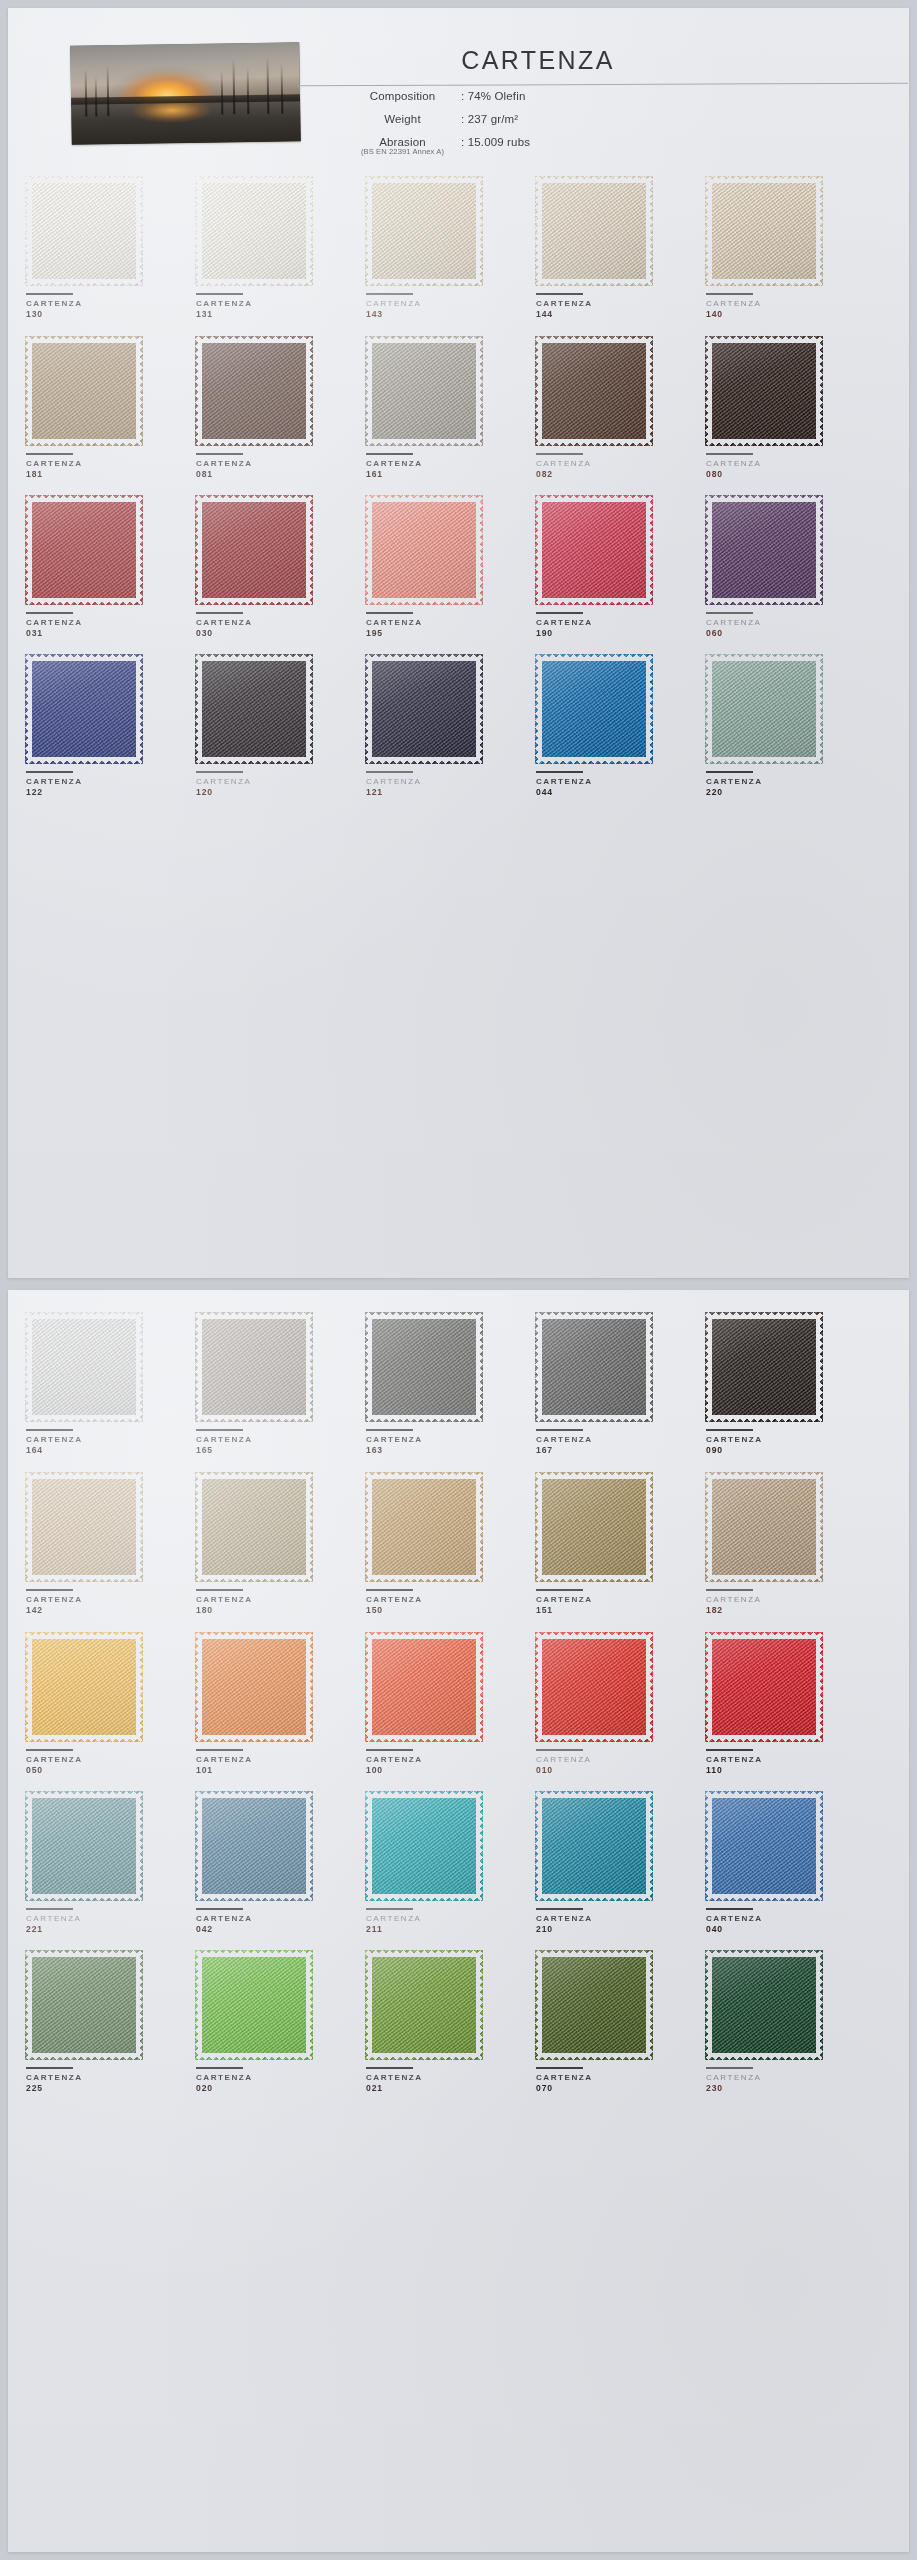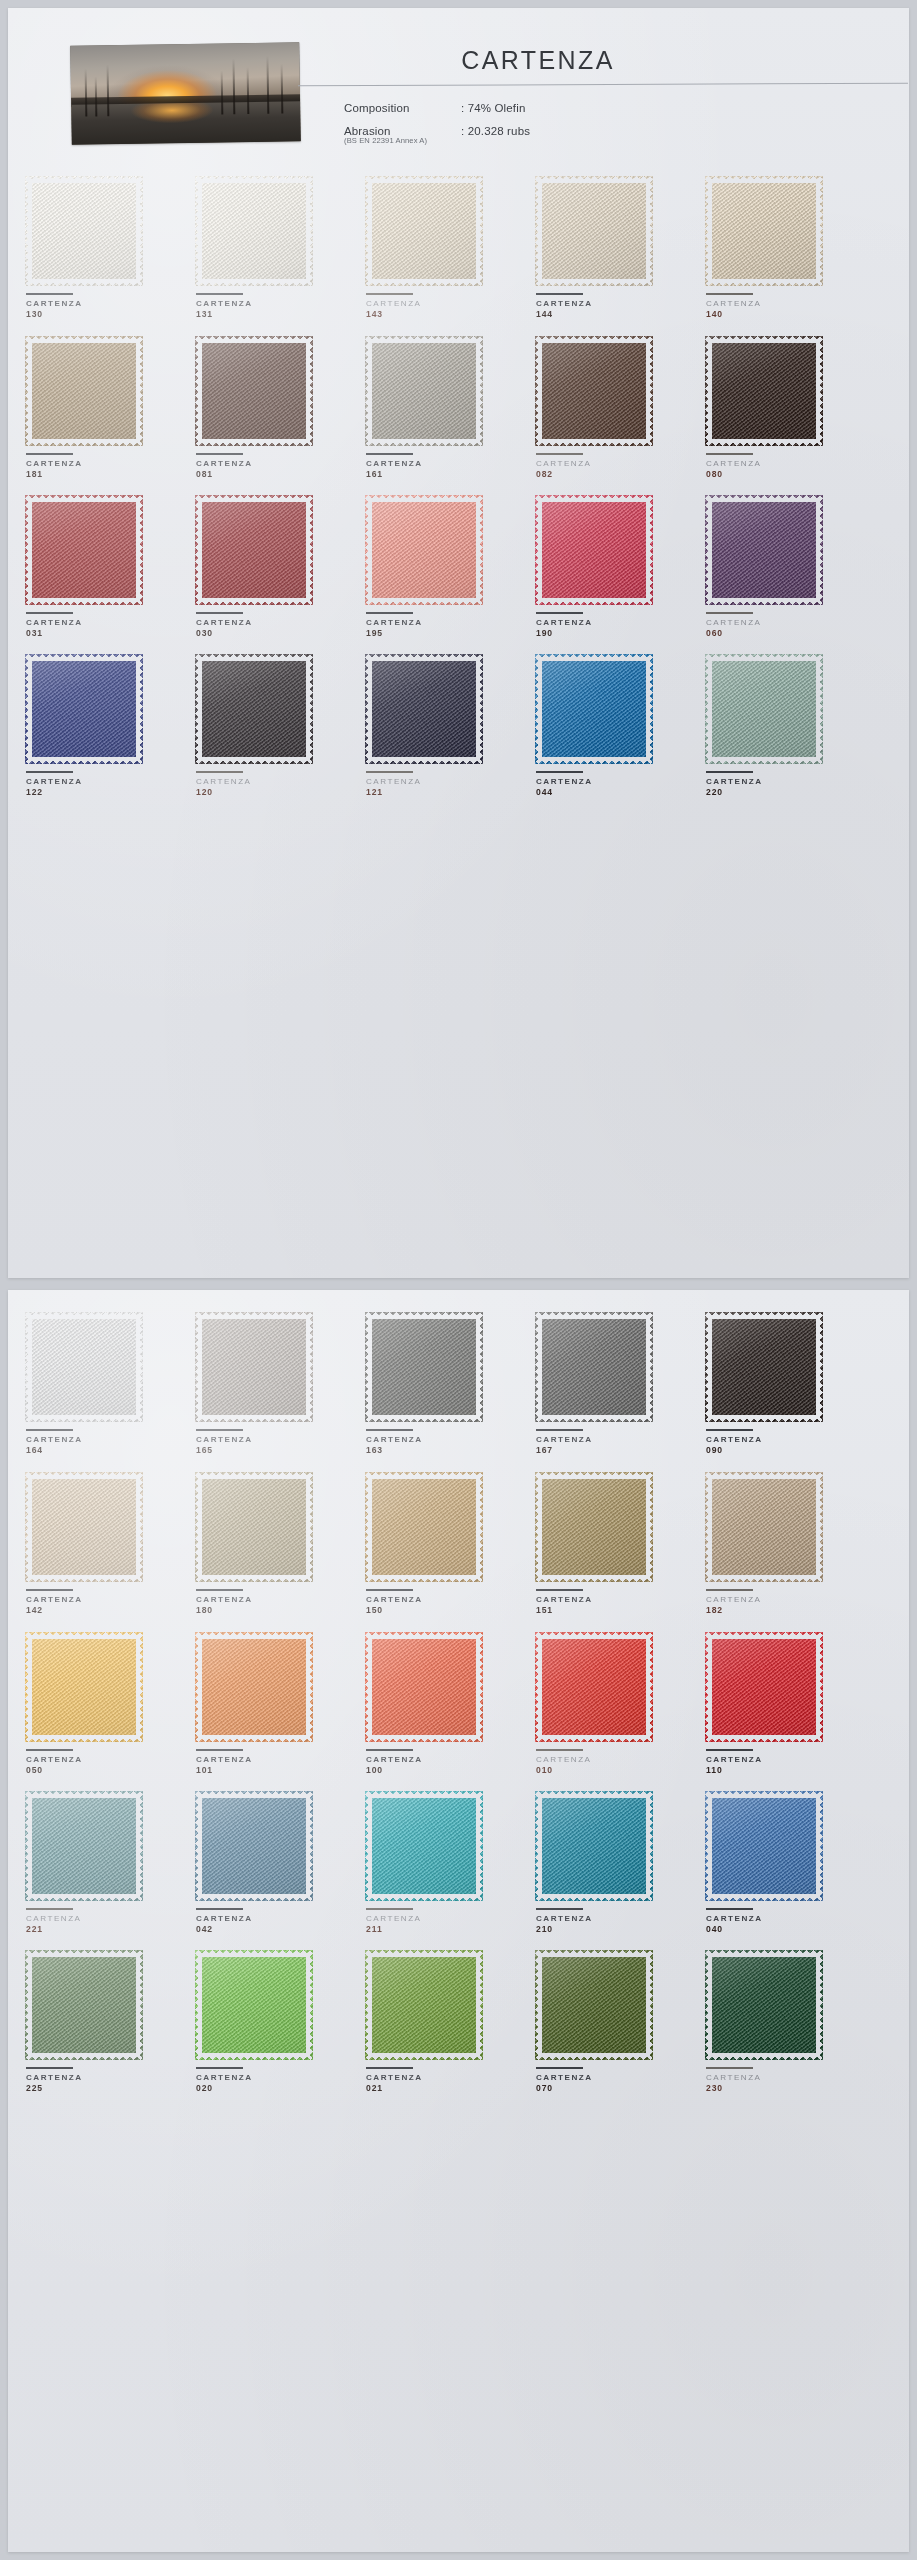--- a/index.html
+++ b/index.html
@@ -92,22 +92,23 @@
   #spec-rule {
     position: absolute;
     left: 290px; top: 58px;
     width: 610px; height: 1px;
     background: #a7abb2;
     transform: rotate(-0.25deg);
   }
 
   #spec-table {
     position: absolute;
-    left: 336px; top: 76px;
+    left: 336px; top: 64px;
     width: 560px;
+    text-align: center;
   }
   .spec-row {
     display: flex;
     align-items: baseline;
     height: 23px;
   }
   .spec-key {
     width: 117px;
     font-size: 11.5px;
     color: #3d4046;
@@ -227,25 +228,29 @@
 
     <div id="brand-title">CARTENZA</div>
     <div id="spec-rule"></div>
 
     <div id="spec-table">
       <div class="spec-row">
         <div class="spec-key">Composition</div>
         <div class="spec-val">: 74% Olefin</div>
       </div>
       <div class="spec-row">
+        <div class="spec-key">Weight</div>
+        <div class="spec-val">: 237 gr/m²</div>
+      </div>
+      <div class="spec-row">
         <div class="spec-key">
           <span>Abrasion</span>
           <span class="spec-note">(BS EN 22391 Annex A)</span>
         </div>
-        <div class="spec-val">: 20.328 rubs</div>
+        <div class="spec-val">: 15.009 rubs</div>
       </div>
     </div>
   </div>
 
   <div id="top-rows">
       <div class="row" style="top: 168px;">
         <div class="cell">
           <div class="chip" style="background: rgb(242, 239, 230);">
             <div class="weave"></div>
             <div class="sheen"></div>

